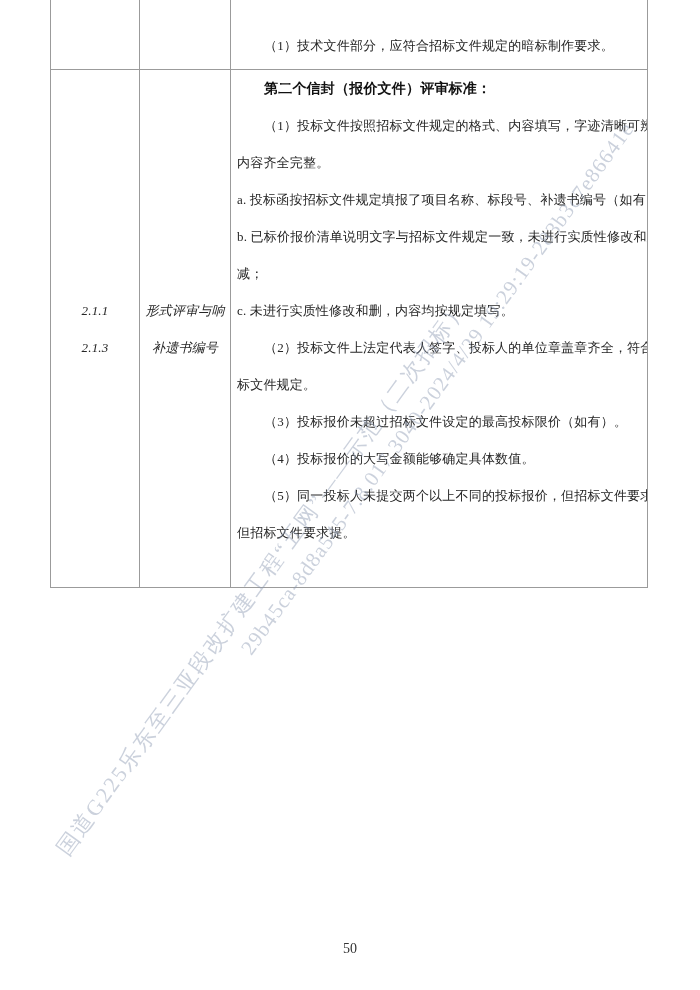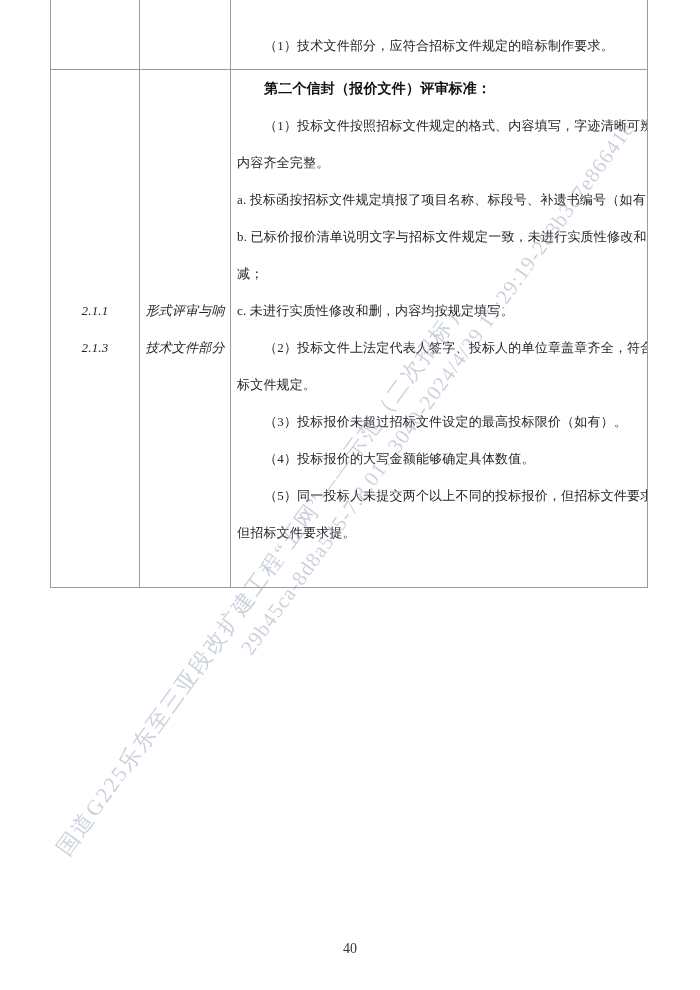--- a/index.html
+++ b/index.html
@@ -89,21 +89,21 @@
     <div class="trow r2">
       <div class="tcell c1">
         <div class="center-cell">
             <div class="cline">2.1.1</div>
             <div class="cline">2.1.3</div>
           </div>
       </div>
       <div class="tcell c2">
         <div class="center-cell">
             <div class="cline">形式评审与响</div>
-            <div class="cline">技术文件部分</div>
+            <div class="cline">补遗书编号</div>
           </div>
       </div>
       <div class="tcell c3">
           <div class="cline ind bold">第二个信封（报价文件）评审标准：</div>
           <div class="cline ind">（1）投标文件按照招标文件规定的格式、内容填写，字迹清晰可辨，</div>
           <div class="cline">内容齐全完整。</div>
           <div class="cline">a. 投标函按招标文件规定填报了项目名称、标段号、补遗书编号（如有）、</div>
           <div class="cline">b. 已标价报价清单说明文字与招标文件规定一致，未进行实质性修改和删</div>
           <div class="cline">减；</div>
           <div class="cline">c. 未进行实质性修改和删，内容均按规定填写。</div>
@@ -111,15 +111,15 @@
           <div class="cline">标文件规定。</div>
           <div class="cline ind">（3）投标报价未超过招标文件设定的最高投标限价（如有）。</div>
           <div class="cline ind">（4）投标报价的大写金额能够确定具体数值。</div>
           <div class="cline ind">（5）同一投标人未提交两个以上不同的投标报价，但招标文件要求提</div>
           <div class="cline">但招标文件要求提。</div>
         </div>
     </div>
 
   </div>
 
-  <div class="pagenum">40</div>
+  <div class="pagenum">50</div>
 
 </div>
 
 </body></html>

